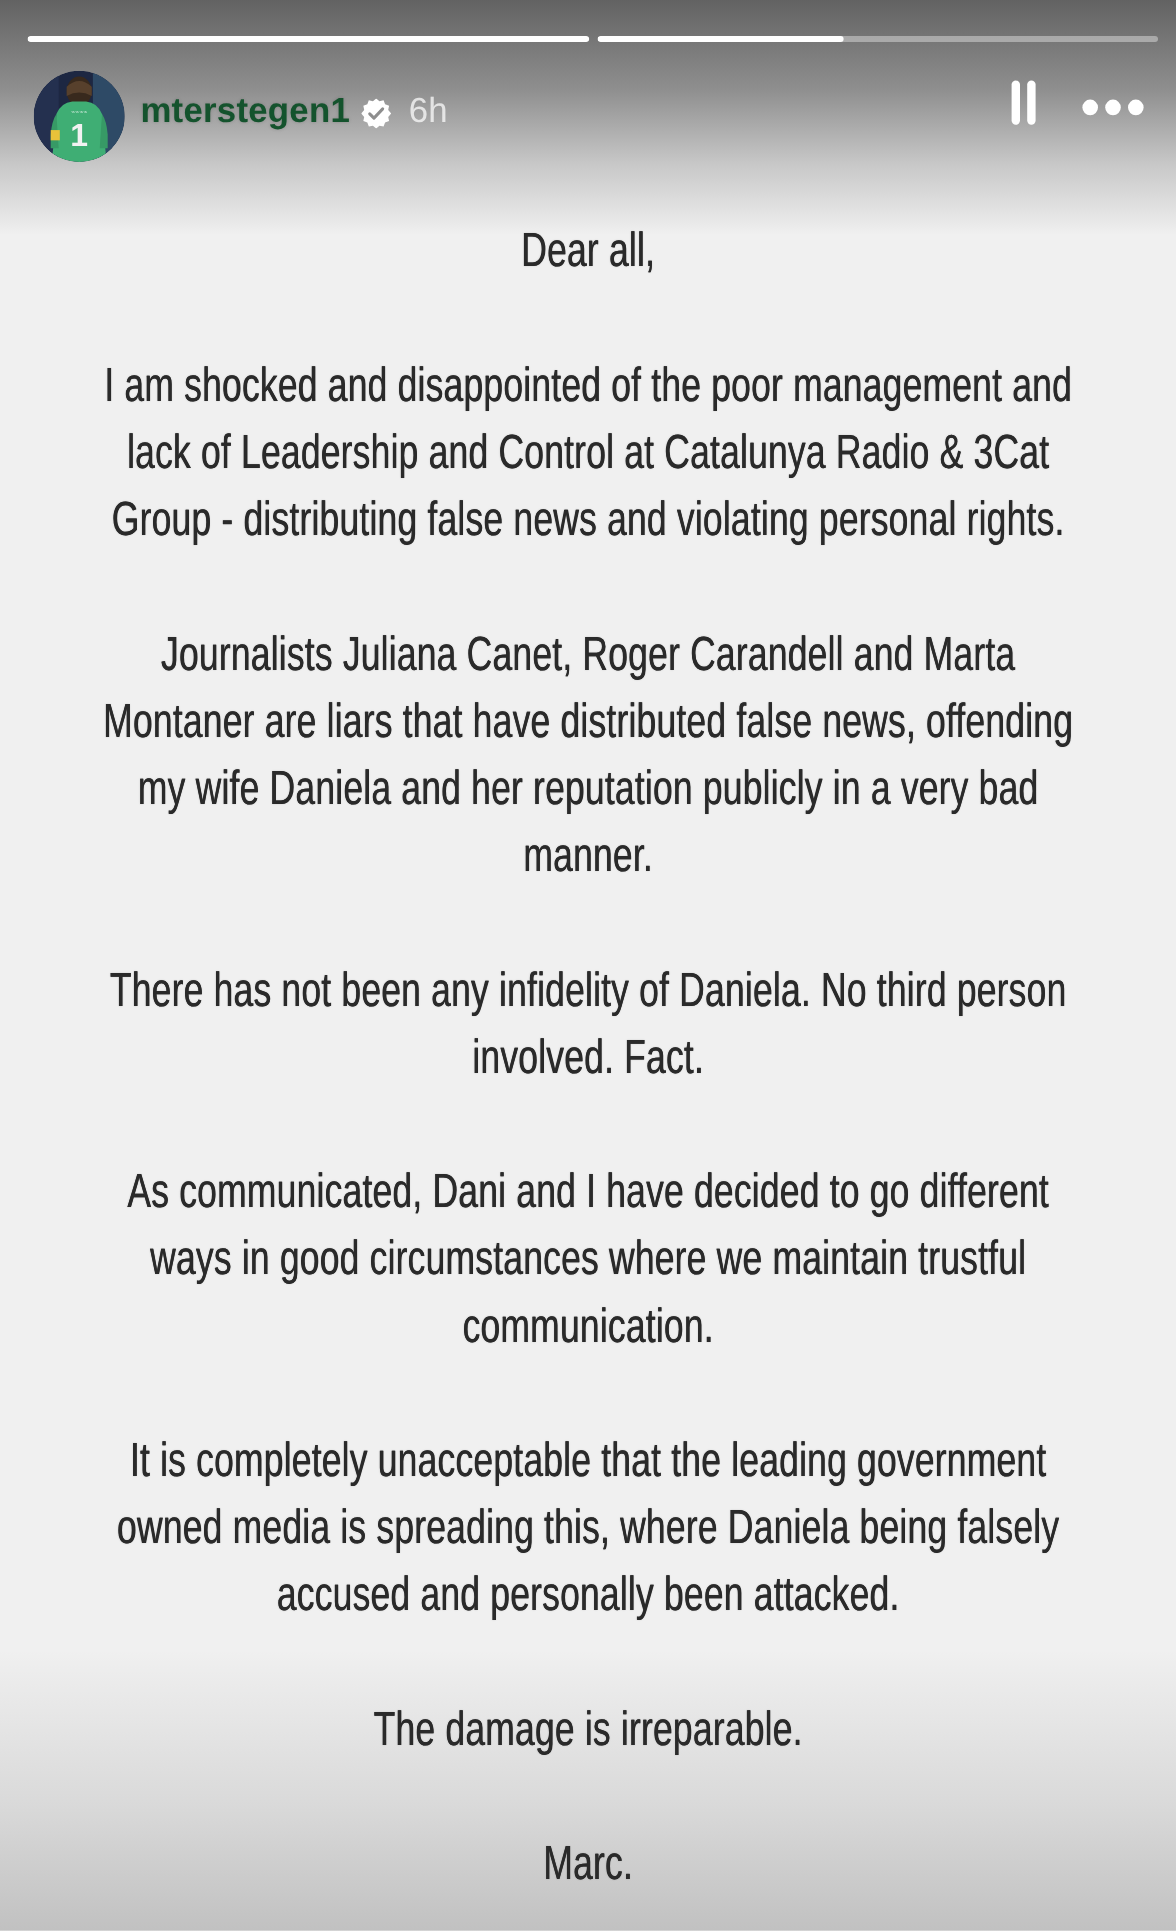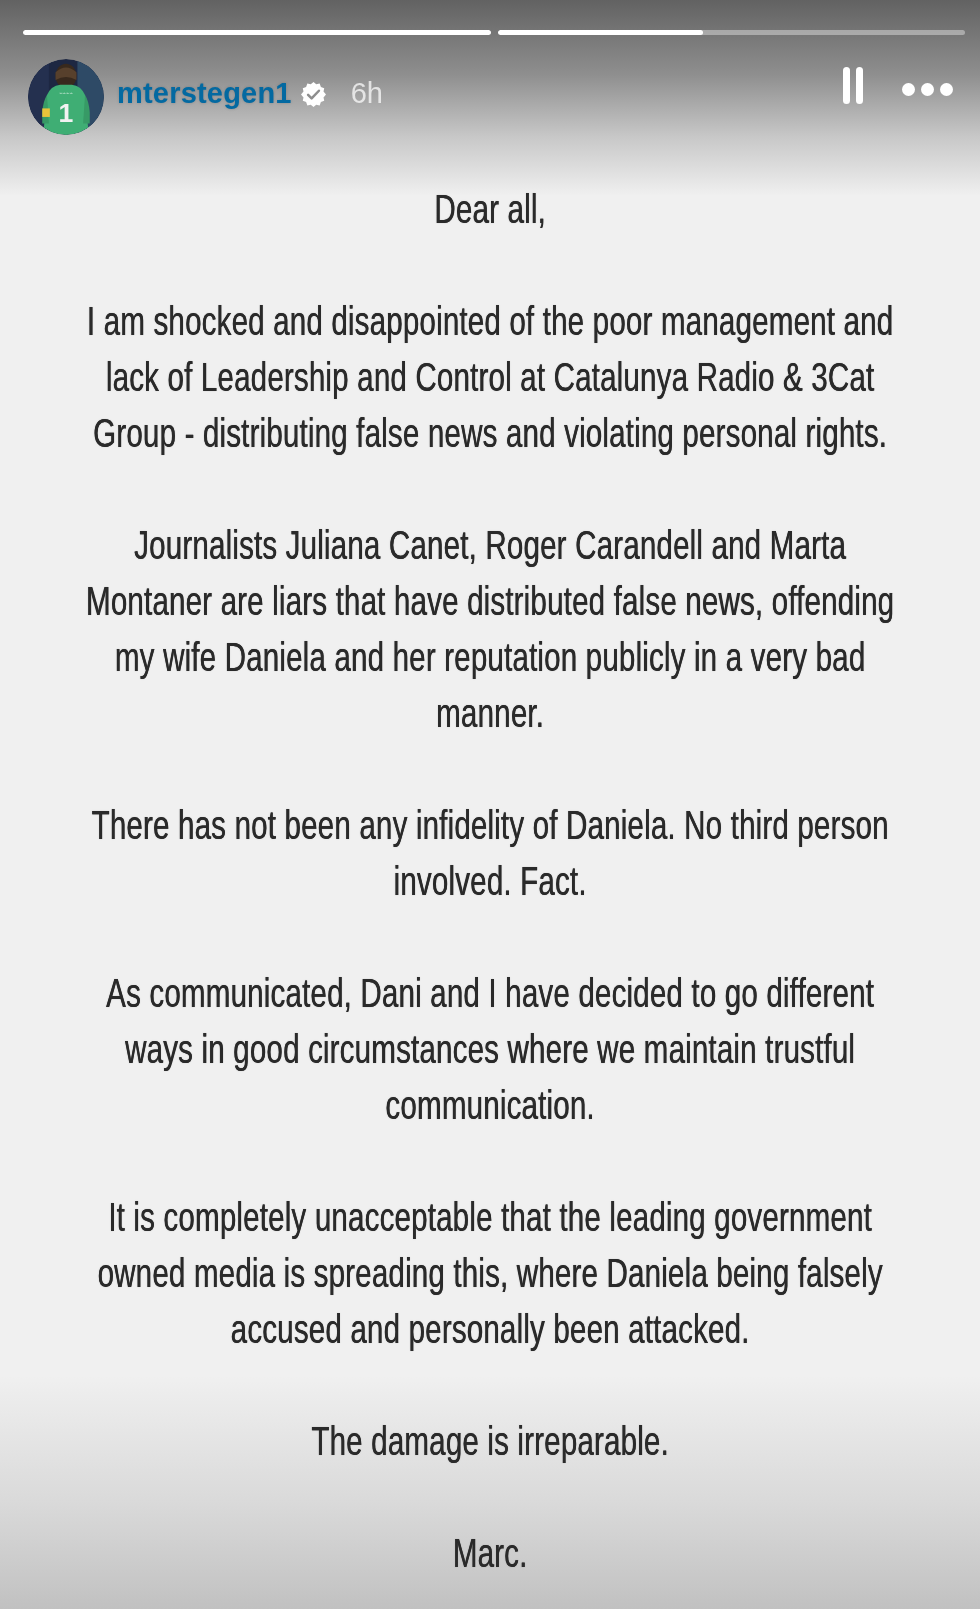--- a/index.html
+++ b/index.html
@@ -47,28 +47,28 @@
     width: 76px; height: 76px; border-radius: 50%;
     overflow: hidden; cursor: pointer;
   }
   .avatar svg { display: block; width: 100%; height: 100%; }
 
   .user-row {
     position: absolute; left: 117px; top: 74px;
     display: flex; align-items: center; gap: 9px; height: 38px;
   }
   .username {
-    color: #0369a1; font-size: 29px; font-weight: 700;
+    color: #14532d; font-size: 29px; font-weight: 700;
     letter-spacing: 0.2px; cursor: pointer;
     text-shadow: 0 0 3px rgba(0,0,0,0.18);
   }
   .badge-icon { width: 25px; height: 25px; margin-top: 2px; }
   .timestamp {
     color: rgba(255,255,255,0.72); font-size: 29px; font-weight: 400;
-    margin-left: 16px;
+    margin-left: 6px;
   }
 
   .pause-btn {
     position: absolute; left: 843px; top: 67px;
     width: 20px; height: 37px;
     display: flex; gap: 6px; cursor: pointer;
   }
   .pause-bar { width: 7px; height: 37px; background: #ffffff; border-radius: 3.5px; }
 
   .more-btn {

